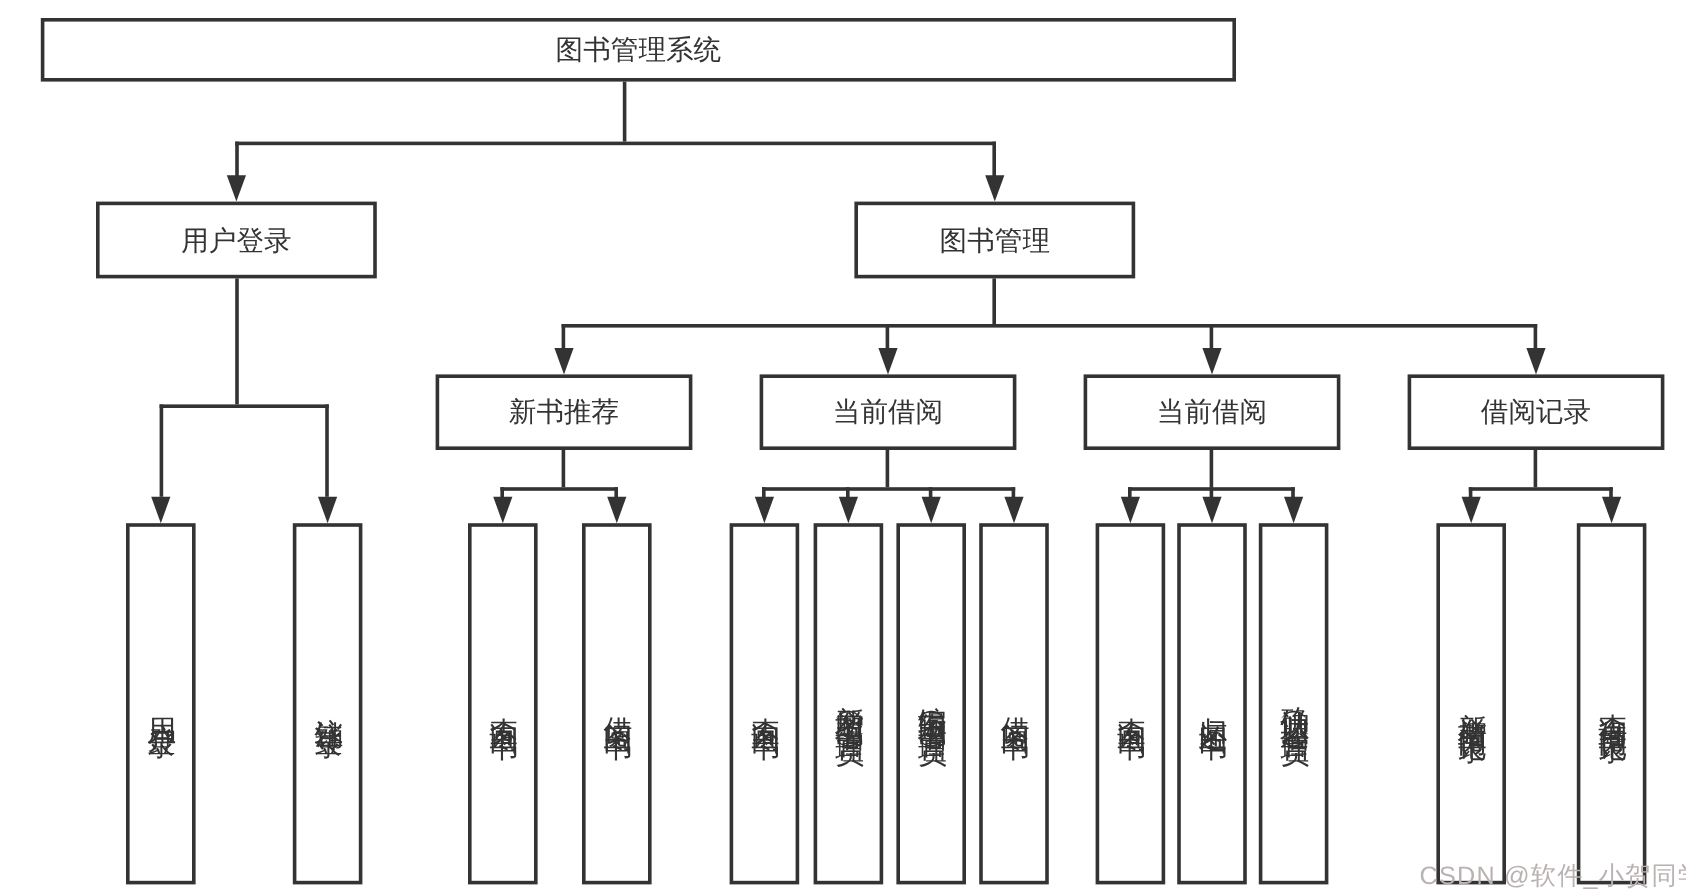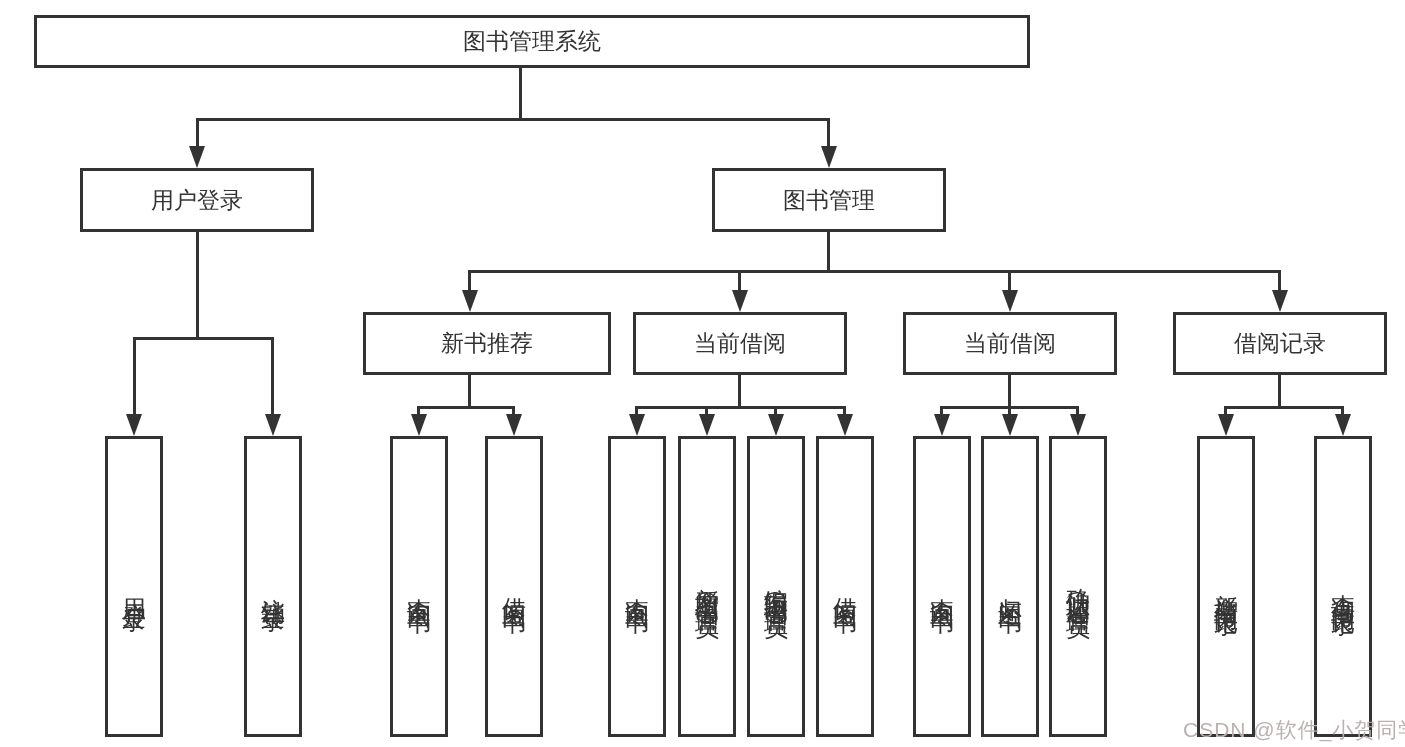--- a/index.html
+++ b/index.html
@@ -63,21 +63,21 @@
   <div class="h" style="left:468px;top:270px;width:813px;"></div>
   <div class="v" style="left:468px;top:270px;height:22px;"></div>
   <div class="arr" style="left:462px;top:290px;"></div>
   <div class="v" style="left:738px;top:270px;height:22px;"></div>
   <div class="arr" style="left:732px;top:290px;"></div>
   <div class="v" style="left:1008px;top:270px;height:22px;"></div>
   <div class="arr" style="left:1002px;top:290px;"></div>
   <div class="v" style="left:1278px;top:270px;height:22px;"></div>
   <div class="arr" style="left:1272px;top:290px;"></div>
 
-  <div class="box" style="left:363px;top:312px;width:248px;height:63px;">
+  <div class="box" style="left:363px;top:312px;width:214px;height:63px;">
     <span>新书推荐</span>
   </div>
   <div class="box" style="left:633px;top:312px;width:214px;height:63px;">
     <span>当前借阅</span>
   </div>
   <div class="box" style="left:903px;top:312px;width:214px;height:63px;">
     <span>当前借阅</span>
   </div>
   <div class="box" style="left:1173px;top:312px;width:214px;height:63px;">
     <span>借阅记录</span>

